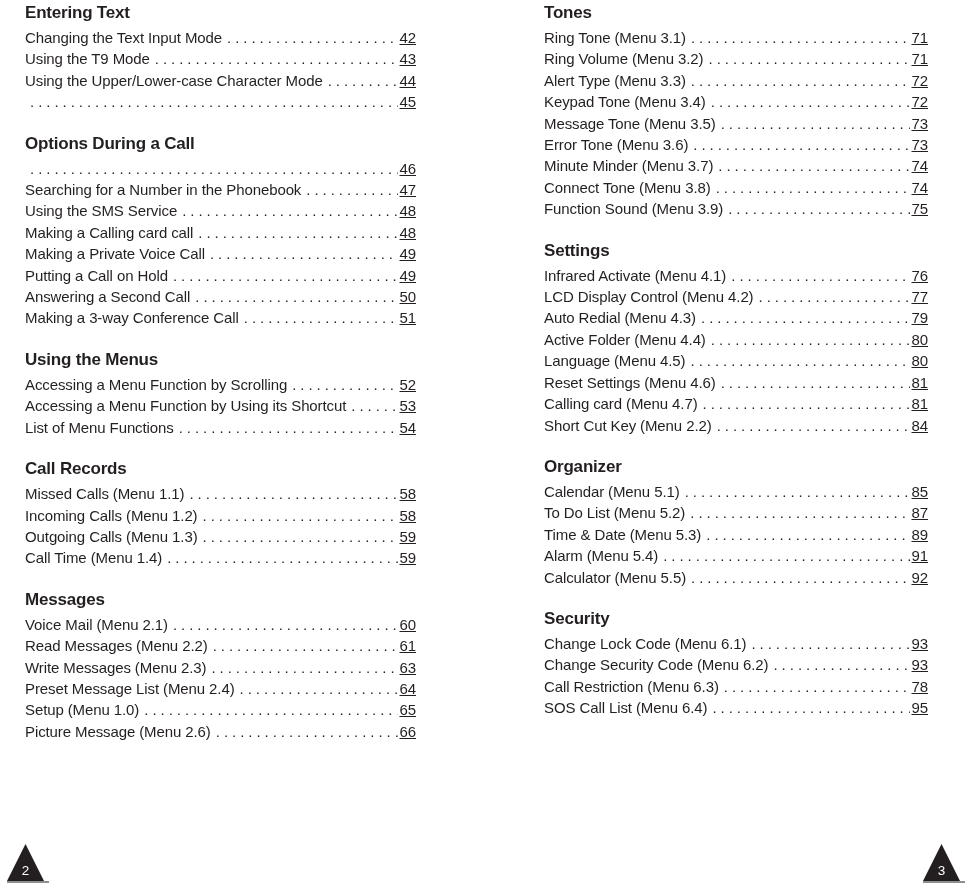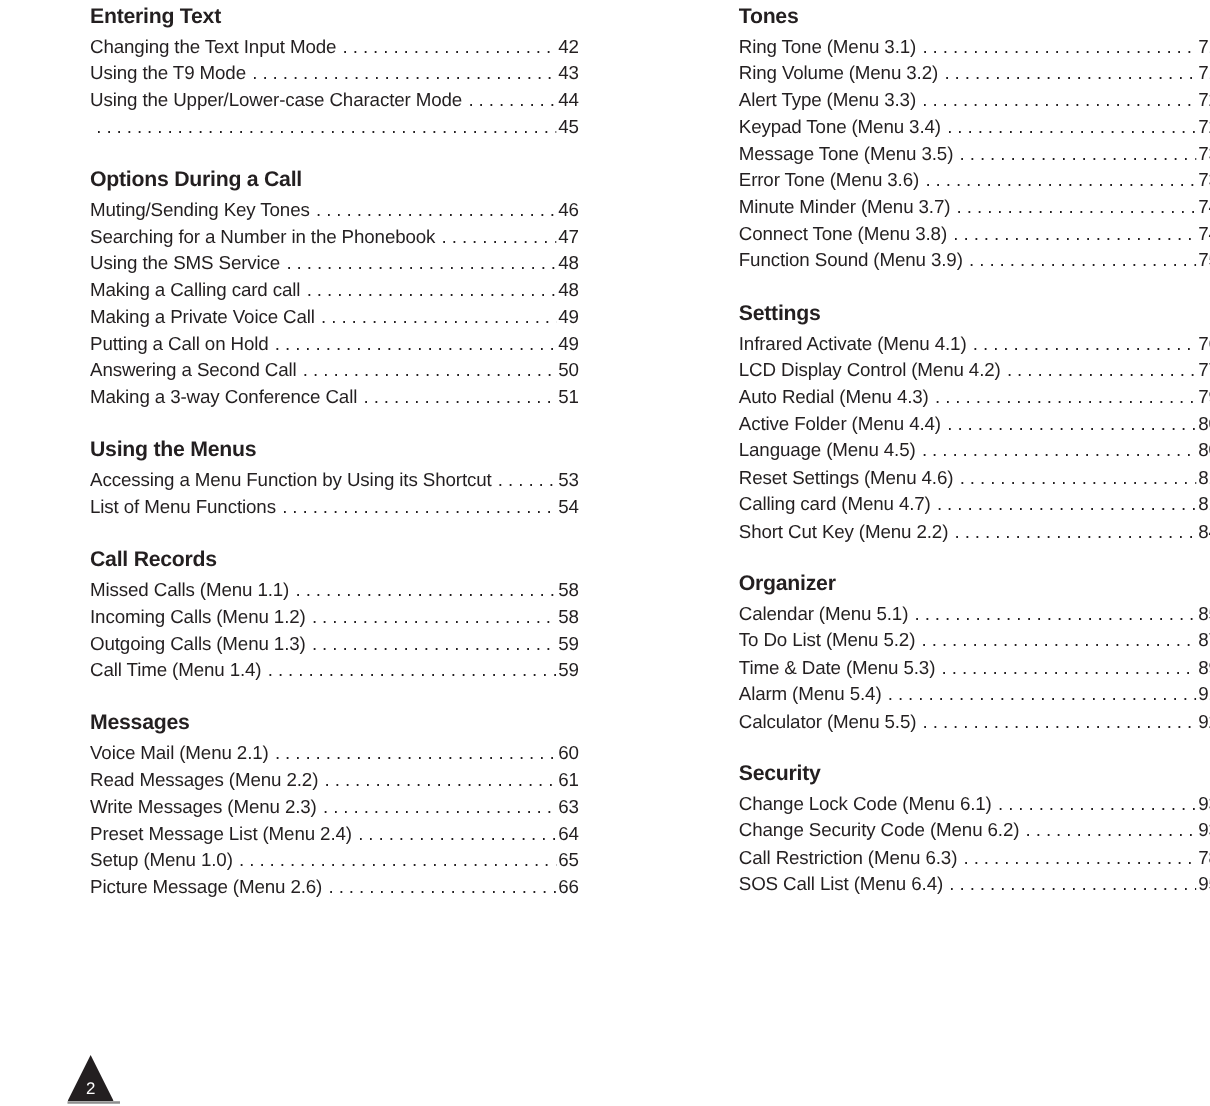--- a/index.html
+++ b/index.html
@@ -2,21 +2,21 @@
 <html style="--ink: #231f20; --tab: #231f20; --tabline: #8f8f8f;"><head>
 <meta charset="utf-8">
 <style>
   html,body{margin:0;padding:0;}
   body{
     width:968px;height:885px;position:relative;overflow:hidden;
     background:#ffffff;
     font-family:"Liberation Sans","DejaVu Sans",sans-serif;
     color:var(--ink,#231f20);
   }
-  .page{position:absolute;inset:0;margin-left:47px;}
+  .page{position:absolute;inset:0;}
   .col{position:absolute;top:2px;}
   .col-left{left:25px;width:391px;}
   .col-right{left:544px;width:384px;}
   .toc-section + .toc-section{margin-top:20px;}
   .sec-heading{
     margin:0 0 3px 0;
     font-size:17px;font-weight:700;line-height:22px;
     letter-spacing:-0.2px;
   }
   .entry{
@@ -25,21 +25,21 @@
   }
   .entry .title{white-space:nowrap;}
   .entry .menu{white-space:nowrap;margin-left:4px;}
   .entry .leader{
     flex:1 1 auto;min-width:10px;overflow:hidden;white-space:nowrap;
     margin:0 2px 0 5px;
   }
   .entry .leader::after{
     content:". . . . . . . . . . . . . . . . . . . . . . . . . . . . . . . . . . . . . . . . . . . . . . . . . . . . . . . .";
   }
-  .entry .pagenum{white-space:nowrap;}
+  .entry .pagenum{white-space:nowrap;text-decoration:underline;}
   
   .tab{position:absolute;bottom:4px;width:37px;height:37px;}
   .tab-left{left:7px;}
   .tab-right{left:923px;}
   .tri{
     position:absolute;inset:0;
     background:var(--tab,#231f20);
     clip-path:polygon(50% 0,0 100%,100% 100%);
   }
   .tabnum{
@@ -74,21 +74,20 @@
           <span class="pagenum">44</span>
         </div>
         <div class="entry">
           <span class="leader"></span>
           <span class="pagenum">45</span>
         </div>
       </section>
       <section class="toc-section">
         <h2 class="sec-heading">Options During a Call</h2>
         <div class="entry">
-          <span class="title">Muting/Sending Key Tones</span>
           <span class="leader"></span>
           <span class="pagenum">46</span>
         </div>
         <div class="entry">
           <span class="title">Searching for a Number in the Phonebook</span>
           <span class="leader"></span>
           <span class="pagenum">47</span>
         </div>
         <div class="entry">
           <span class="title">Using the SMS Service</span>
@@ -116,20 +115,25 @@
           <span class="pagenum">50</span>
         </div>
         <div class="entry">
           <span class="title">Making a 3-way Conference Call</span>
           <span class="leader"></span>
           <span class="pagenum">51</span>
         </div>
       </section>
       <section class="toc-section">
         <h2 class="sec-heading">Using the Menus</h2>
+        <div class="entry">
+          <span class="title">Accessing a Menu Function by Scrolling</span>
+          <span class="leader"></span>
+          <span class="pagenum">52</span>
+        </div>
         <div class="entry">
           <span class="title">Accessing a Menu Function by Using its Shortcut</span>
           <span class="leader"></span>
           <span class="pagenum">53</span>
         </div>
         <div class="entry">
           <span class="title">List of Menu Functions</span>
           <span class="leader"></span>
           <span class="pagenum">54</span>
         </div>

